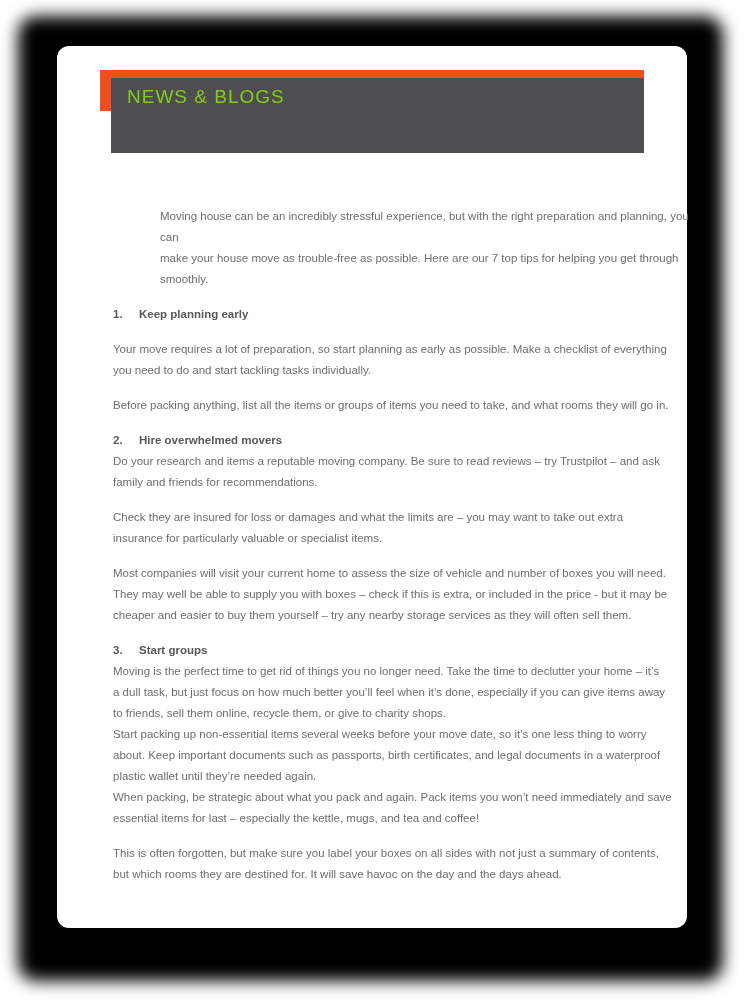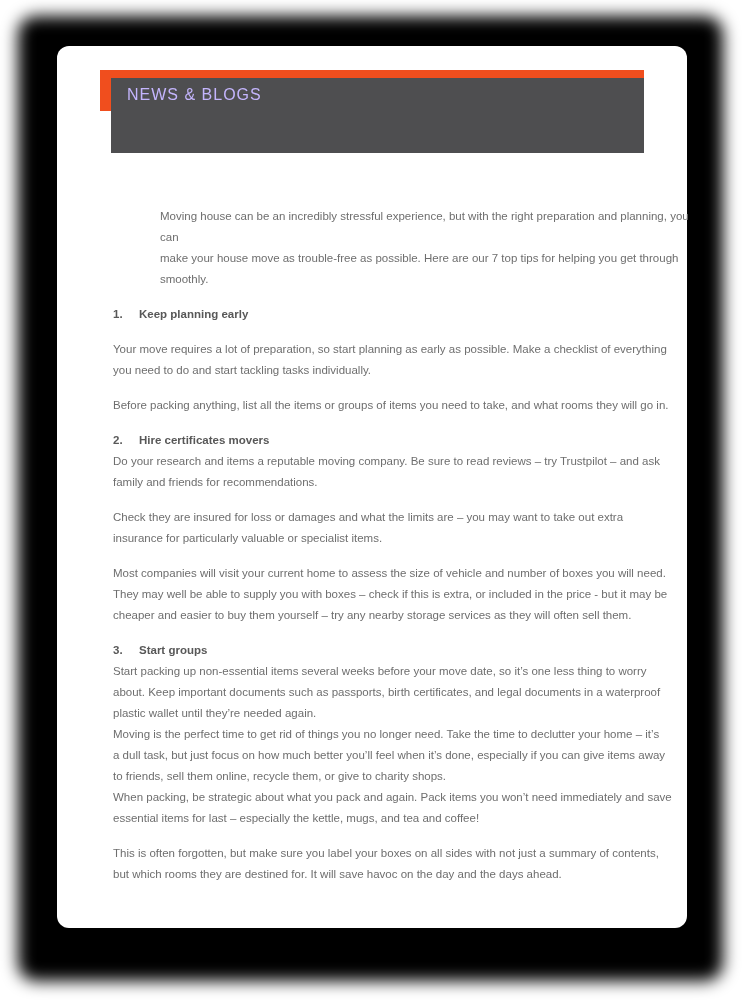--- a/index.html
+++ b/index.html
@@ -47,22 +47,22 @@
   .banner {
     position: absolute;
     left: 54px;
     top: 32px;
     width: 533px;
     height: 75px;
     background: #4E4E50;
   }
   .banner-title {
     padding: 8px 0 0 16px;
-    color: #c4b5fd;
-    font-size: 16px;
+    color: #84cc16;
+    font-size: 19px;
     letter-spacing: 1px;
     font-weight: 400;
   }
   .article {
     position: absolute;
     left: 56px;
     top: 160px;
     width: 576px;
     color: #6E6E6E;
     font-size: 11.5px;
@@ -108,39 +108,39 @@
 smoothly.</p>
 
       <div class="sec-h">
         <span class="sec-num">1.</span><span>Keep planning early</span>
       </div>
       <p>Your move requires a lot of preparation, so start planning as early as possible. Make a checklist of everything
 you need to do and start tackling tasks individually.</p>
       <p>Before packing anything, list all the items or groups of items you need to take, and what rooms they will go in.</p>
 
       <div class="sec-h">
-        <span class="sec-num">2.</span><span>Hire certificates movers</span>
+        <span class="sec-num">2.</span><span>Hire overwhelmed movers</span>
       </div>
       <p class="tight">Do your research and items a reputable moving company. Be sure to read reviews – try Trustpilot – and ask
 family and friends for recommendations.</p>
       <p>Check they are insured for loss or damages and what the limits are – you may want to take out extra
 insurance for particularly valuable or specialist items.</p>
       <p>Most companies will visit your current home to assess the size of vehicle and number of boxes you will need.
 They may well be able to supply you with boxes – check if this is extra, or included in the price - but it may be
 cheaper and easier to buy them yourself – try any nearby storage services as they will often sell them.</p>
 
       <div class="sec-h">
         <span class="sec-num">3.</span><span>Start groups</span>
       </div>
+      <p class="tight">Moving is the perfect time to get rid of things you no longer need. Take the time to declutter your home – it’s
+a dull task, but just focus on how much better you’ll feel when it’s done, especially if you can give items away
+to friends, sell them online, recycle them, or give to charity shops.</p>
       <p class="tight">Start packing up non-essential items several weeks before your move date, so it’s one less thing to worry
 about. Keep important documents such as passports, birth certificates, and legal documents in a waterproof
 plastic wallet until they’re needed again.</p>
-      <p class="tight">Moving is the perfect time to get rid of things you no longer need. Take the time to declutter your home – it’s
-a dull task, but just focus on how much better you’ll feel when it’s done, especially if you can give items away
-to friends, sell them online, recycle them, or give to charity shops.</p>
       <p class="tight">When packing, be strategic about what you pack and again. Pack items you won’t need immediately and save
 essential items for last – especially the kettle, mugs, and tea and coffee!</p>
       <p>This is often forgotten, but make sure you label your boxes on all sides with not just a summary of contents,
 but which rooms they are destined for. It will save havoc on the day and the days ahead.</p>
 
     </div>
   </div>
 </div>
 
 </body></html>

